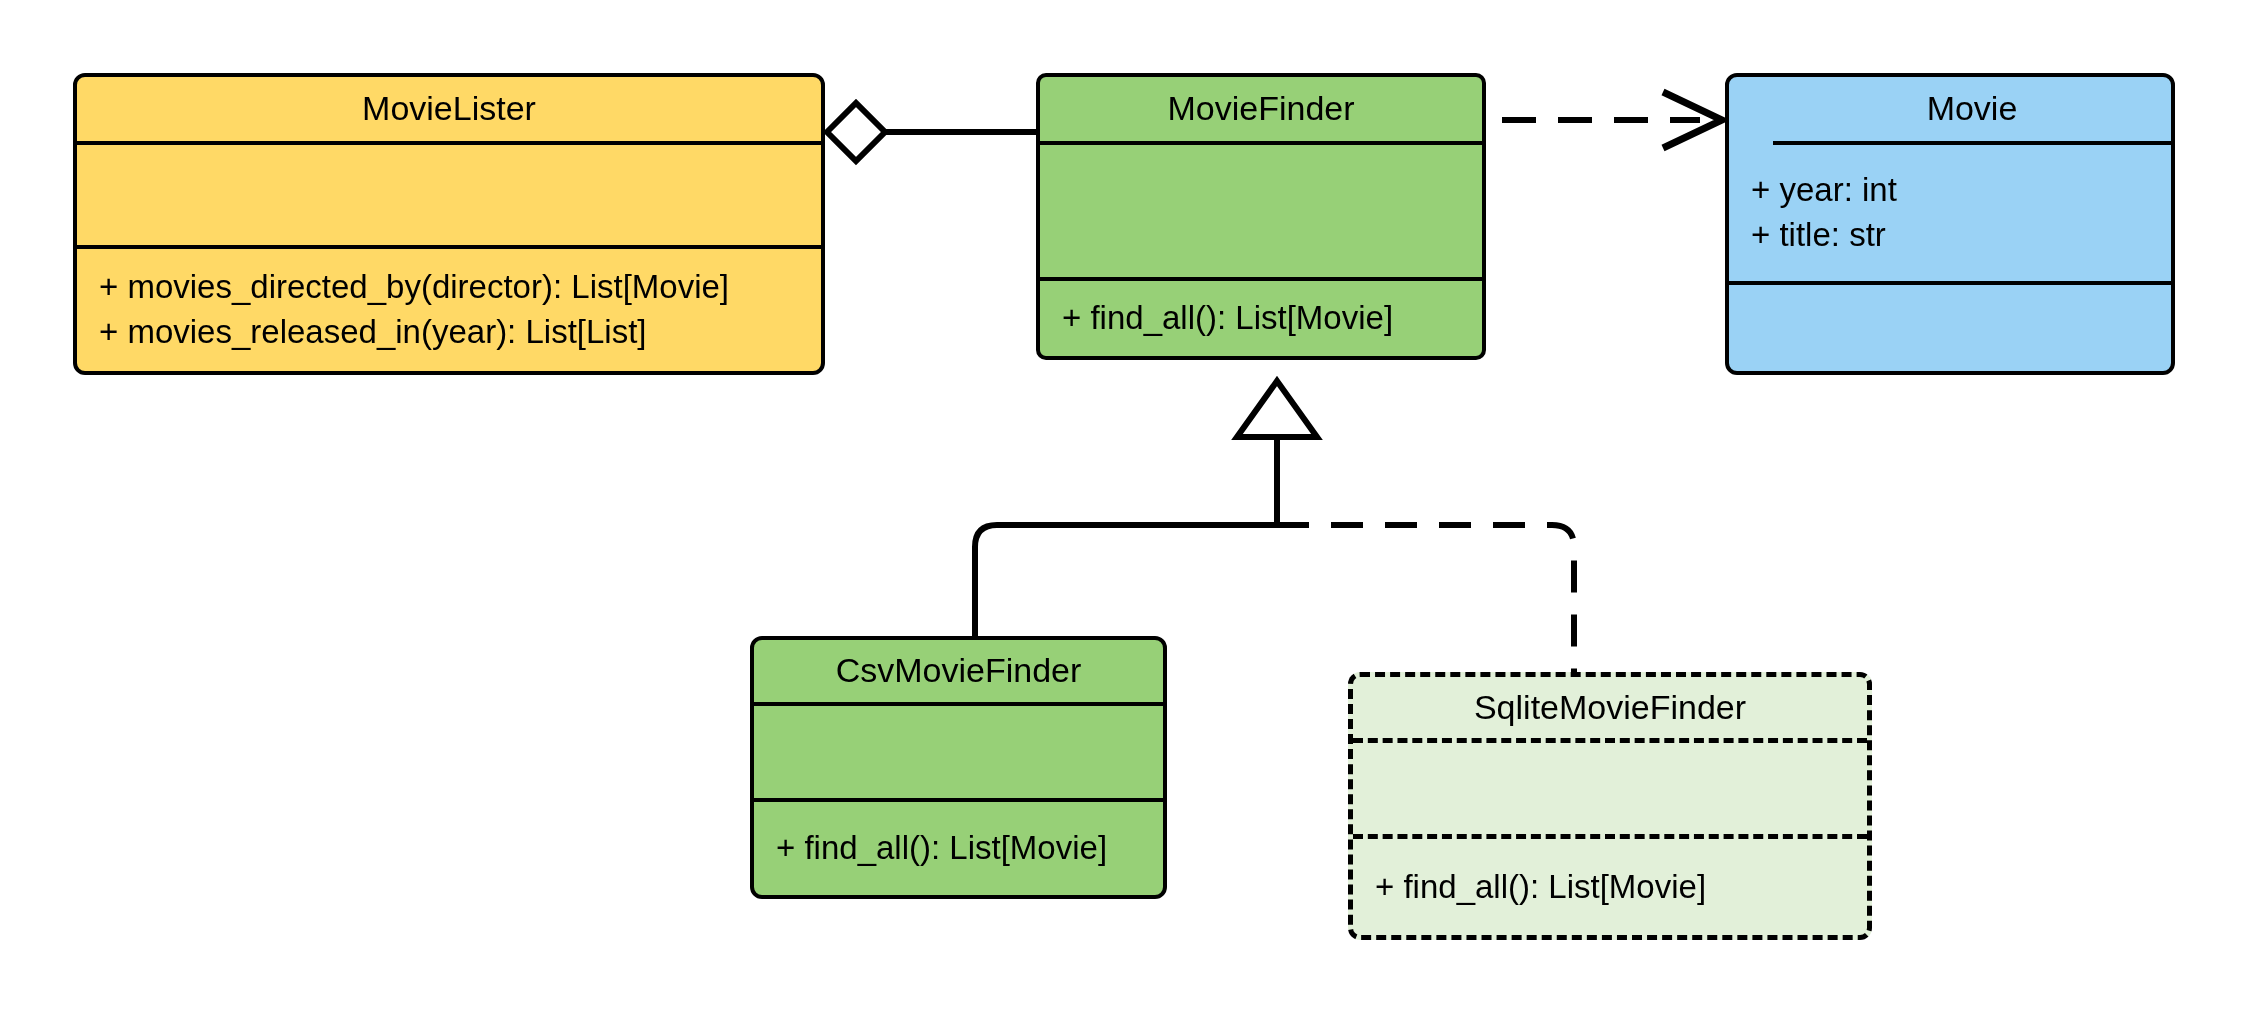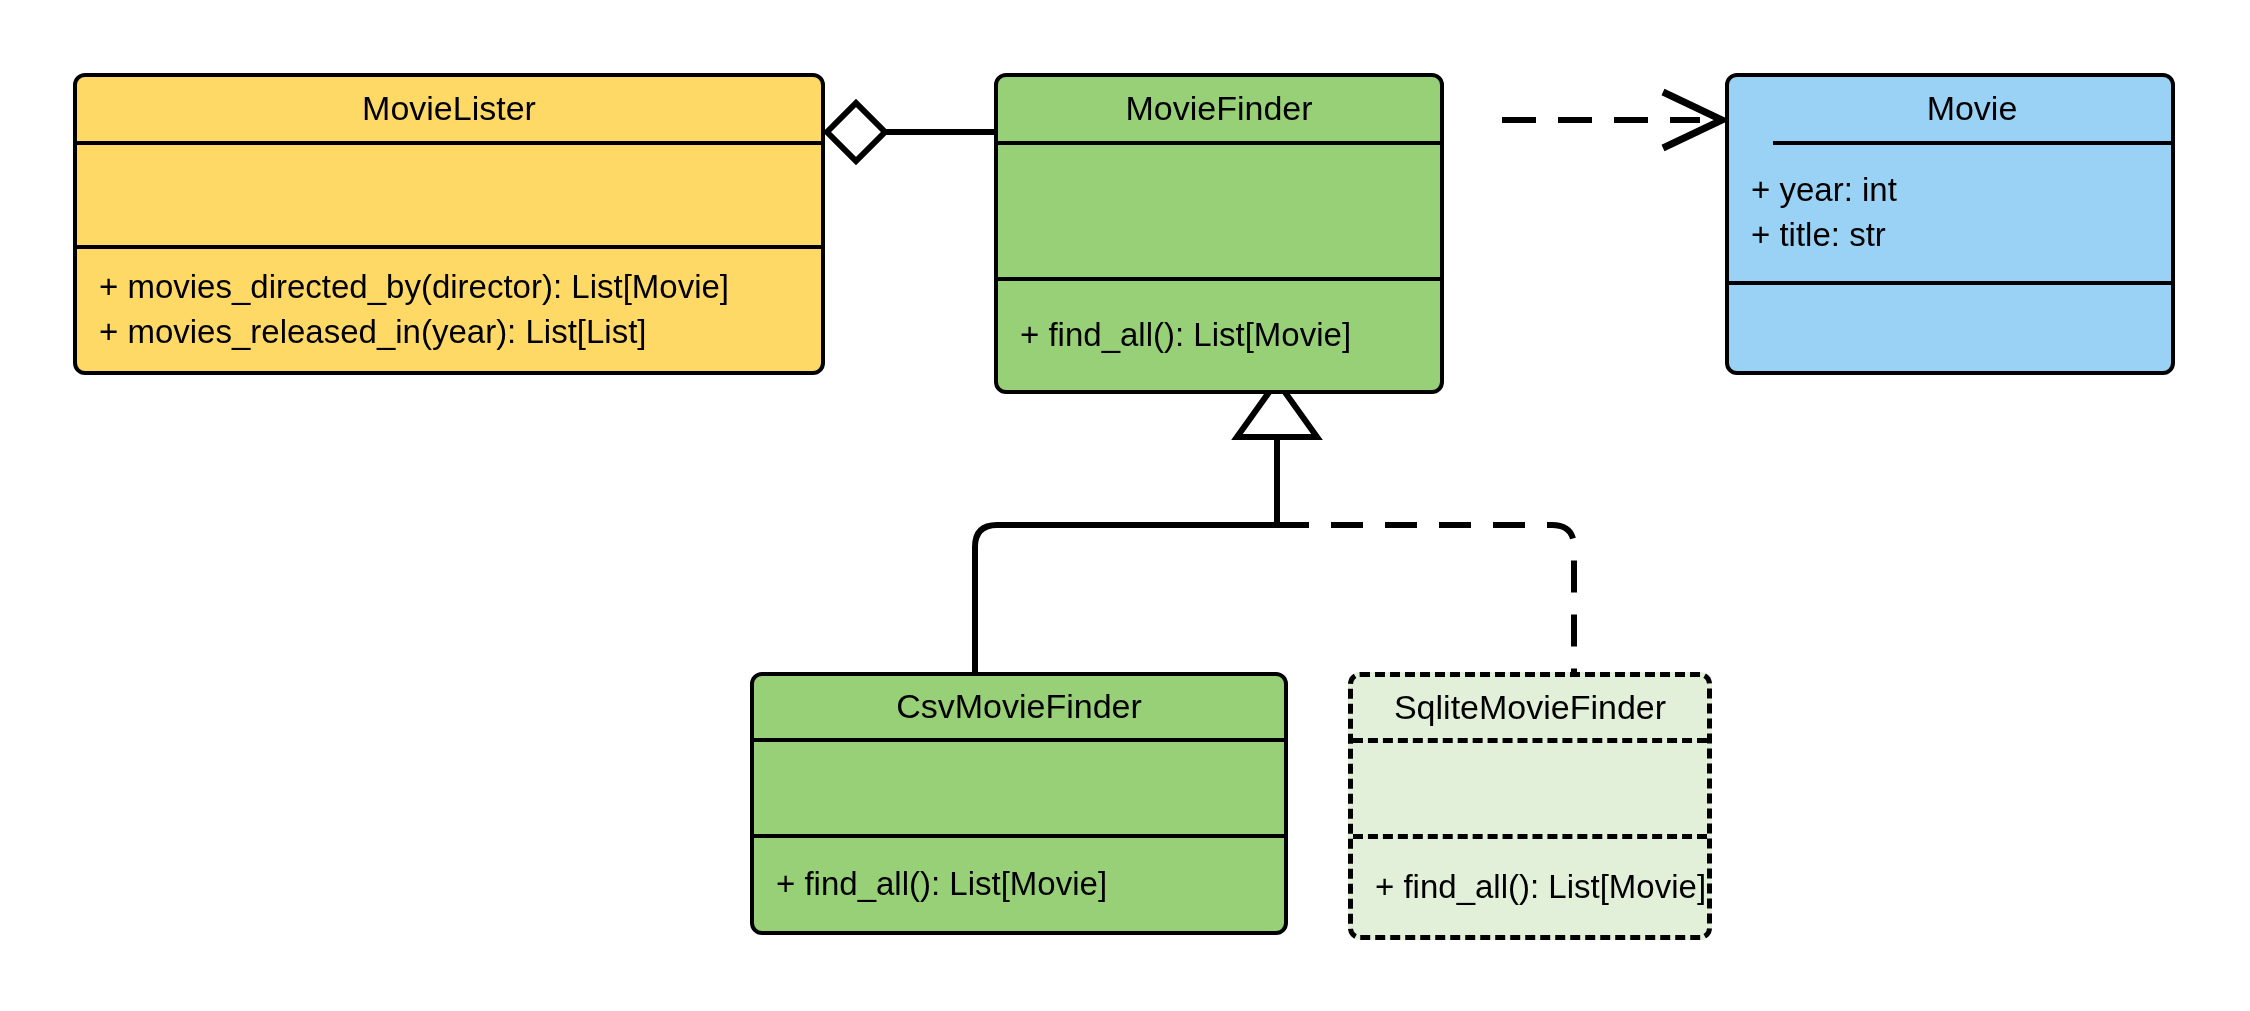--- a/index.html
+++ b/index.html
@@ -77,45 +77,46 @@
   
   #box-movielister {
     left: 73px; top: 73px; width: 752px; height: 302px;
     background: #ffd966;
   }
   #box-movielister .name-c { height: 68px; }
   #box-movielister .attrs-c { height: 104px; }
   #box-movielister .ops-c   { flex: 1; }
 
   #box-moviefinder {
-    left: 994px; top: 73px; width: 450px; height: 321px;
+    left: 1036px; top: 73px; width: 450px; height: 287px;
     background: #97d077;
+    border-radius: 10px;
   }
   #box-moviefinder .name-c { height: 68px; }
   #box-moviefinder .attrs-c { height: 136px; }
   #box-moviefinder .ops-c   { flex: 1; }
 
   #box-movie {
     left: 1725px; top: 73px; width: 450px; height: 302px;
     background: #9ad2f5;
   }
   #box-movie .name-c { height: 68px; margin-left: 44px; }
   #box-movie .attrs-c { height: 140px; }
   #box-movie .ops-c   { flex: 1; }
 
   #box-csvmoviefinder {
-    left: 750px; top: 672px; width: 538px; height: 263px;
+    left: 750px; top: 636px; width: 417px; height: 263px;
     background: #97d077;
   }
   #box-csvmoviefinder .name-c { height: 66px; }
   #box-csvmoviefinder .attrs-c { height: 96px; }
   #box-csvmoviefinder .ops-c   { flex: 1; }
 
   #box-sqlitemoviefinder {
-    left: 1348px; top: 672px; width: 364px; height: 268px;
+    left: 1348px; top: 672px; width: 524px; height: 268px;
     background: #e2f0d9;
   }
   #box-sqlitemoviefinder .name-c { height: 66px; }
   #box-sqlitemoviefinder .attrs-c { height: 96px; }
   #box-sqlitemoviefinder .ops-c   { flex: 1; }
 </style>
 </head>
 <body>
 
 <div id="canvas">

